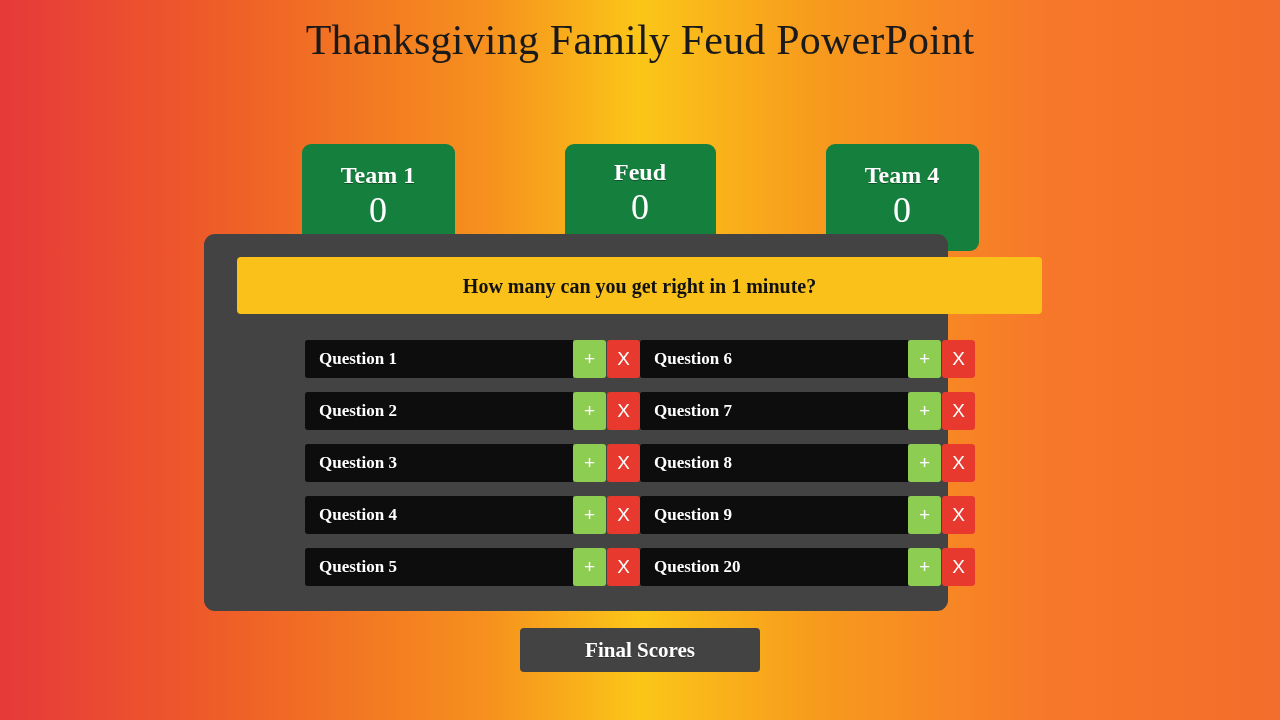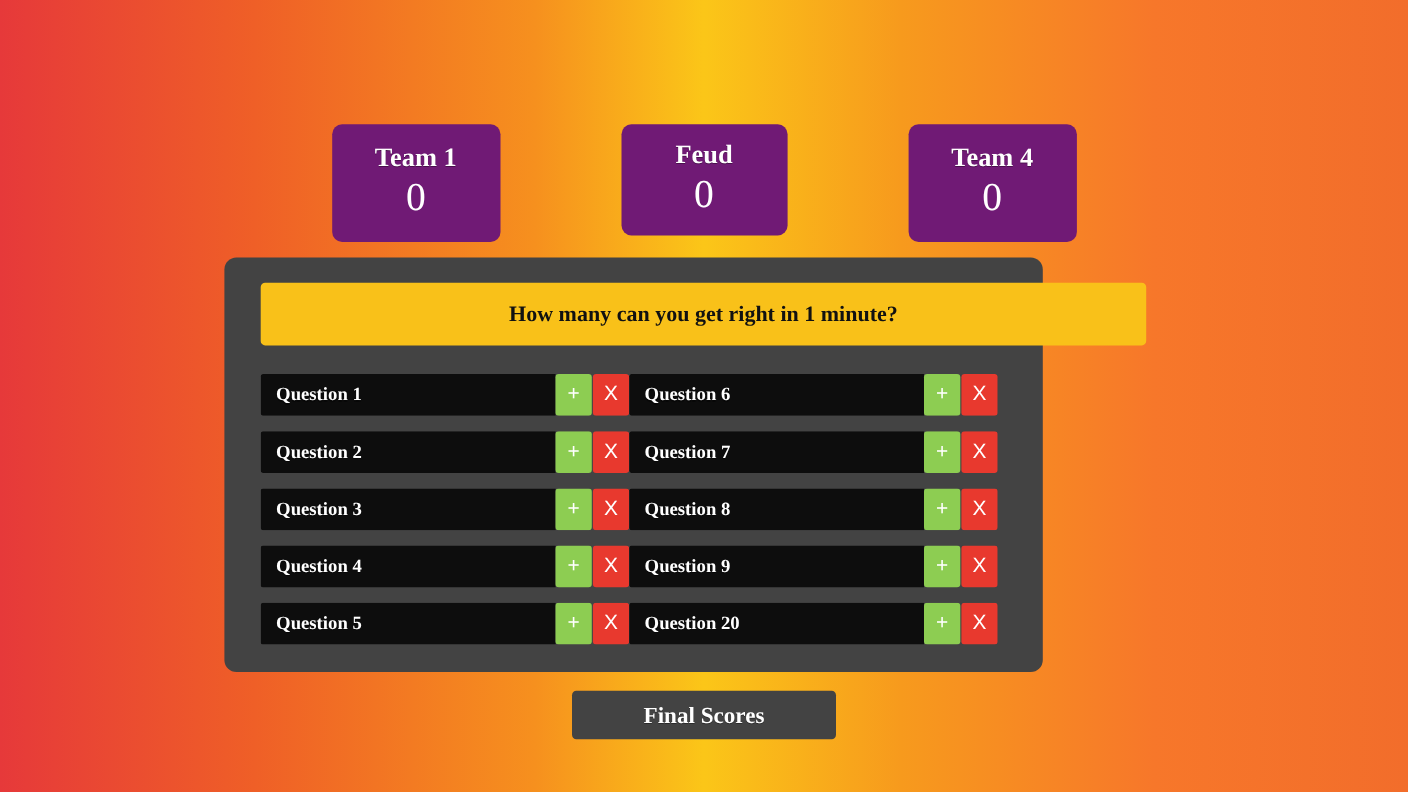--- a/index.html
+++ b/index.html
@@ -51,30 +51,31 @@
     position: absolute;
     left: 0;
     top: 113px;
     width: 1280px;
     height: 107px;
     display: flex;
     justify-content: center;
     align-items: flex-start;
   }
   .score-box {
-    background: #701a75;
+    background: #15803d;
     border-radius: 9px;
     color: #ffffff;
     text-align: center;
     display: flex;
     flex-direction: column;
     justify-content: center;
     align-items: center;
     box-sizing: border-box;
     padding-bottom: 4px;
+    margin-top: 31px;
   }
   .score-box.team {
     width: 153px;
     height: 107px;
   }
   .score-box.center {
     width: 151px;
     height: 101px;
   }
   .score-gap-left  { width: 110px; }
@@ -126,21 +127,21 @@
     white-space: nowrap;
   }
 
   
   .columns {
     position: absolute;
     left: 33px;
     top: 106px;
     width: 806px;
     display: flex;
-    justify-content: flex-start;
+    justify-content: center;
   }
   .col {
     width: 335px;
     display: flex;
     flex-direction: column;
     gap: 14px;
   }
   .q-row {
     height: 38px;
     display: flex;
@@ -210,20 +211,21 @@
     cursor: pointer;
     user-select: none;
     text-shadow: 0 1px 0 rgba(0,0,0,.35);
   }
 </style>
 </head>
 <body>
 
 <div class="slide">
 
+  <div class="title">Thanksgiving Family Feud PowerPoint</div>
 
   <div class="scoreboard">
 
     <div class="score-box team">
       <div class="score-label">Team 1</div>
       <div class="score-value">0</div>
     </div>
 
     <div class="score-gap-left"></div>
 

